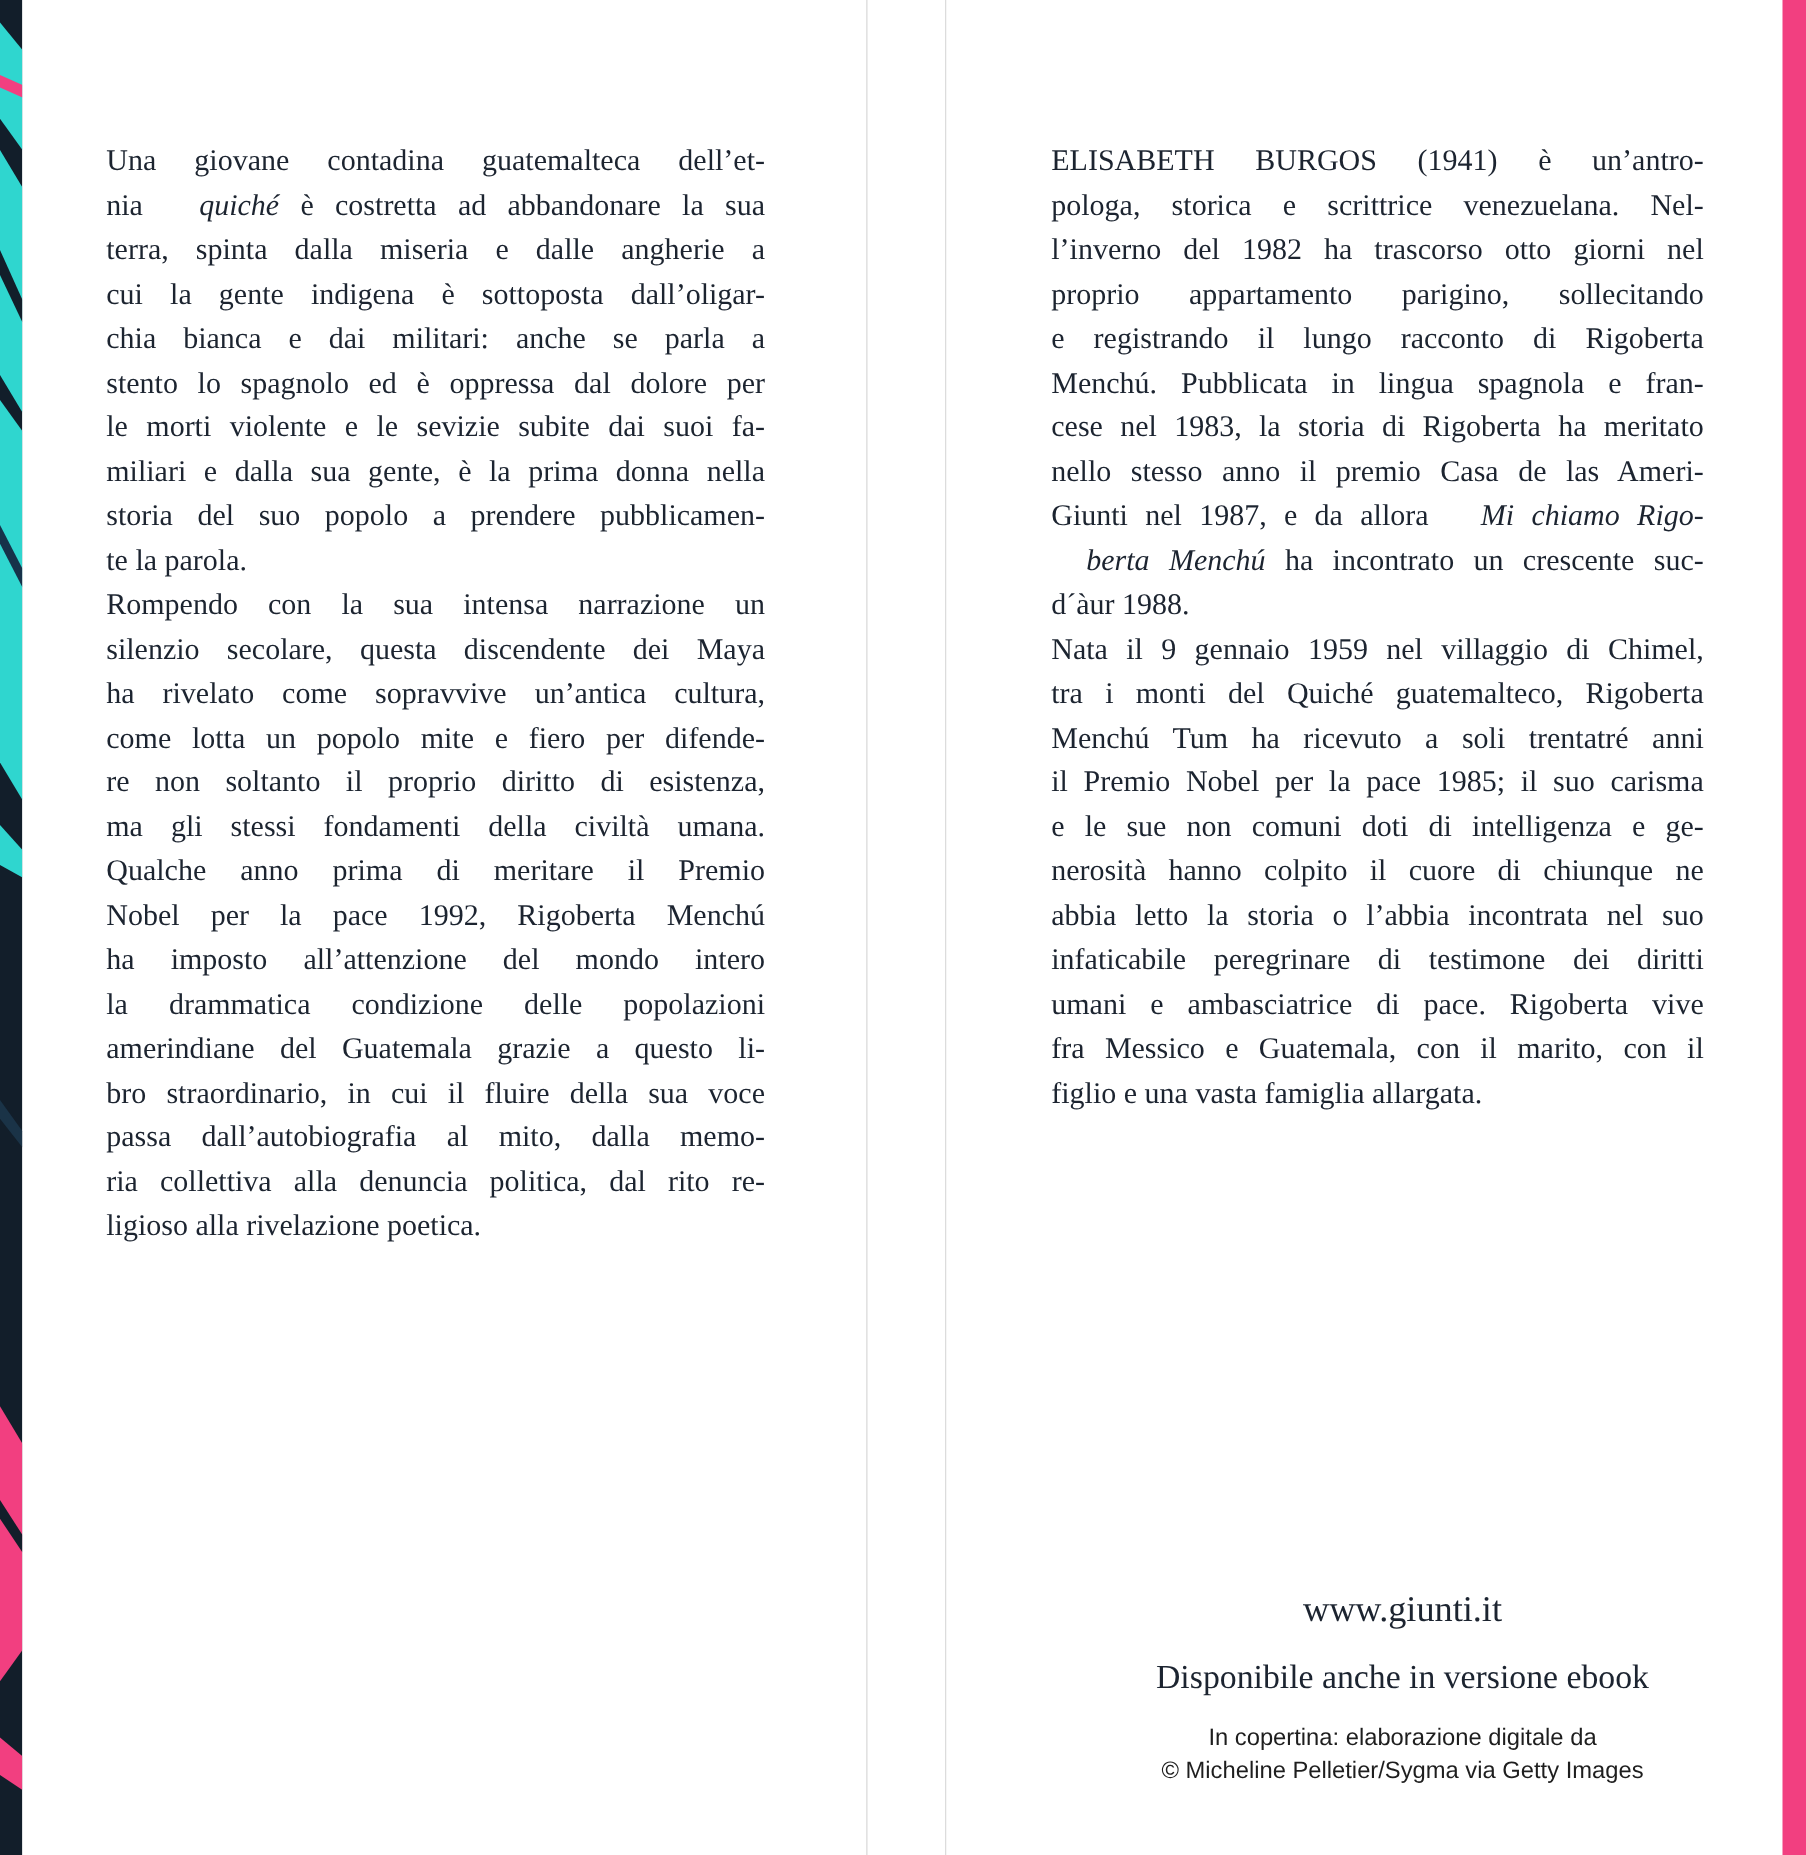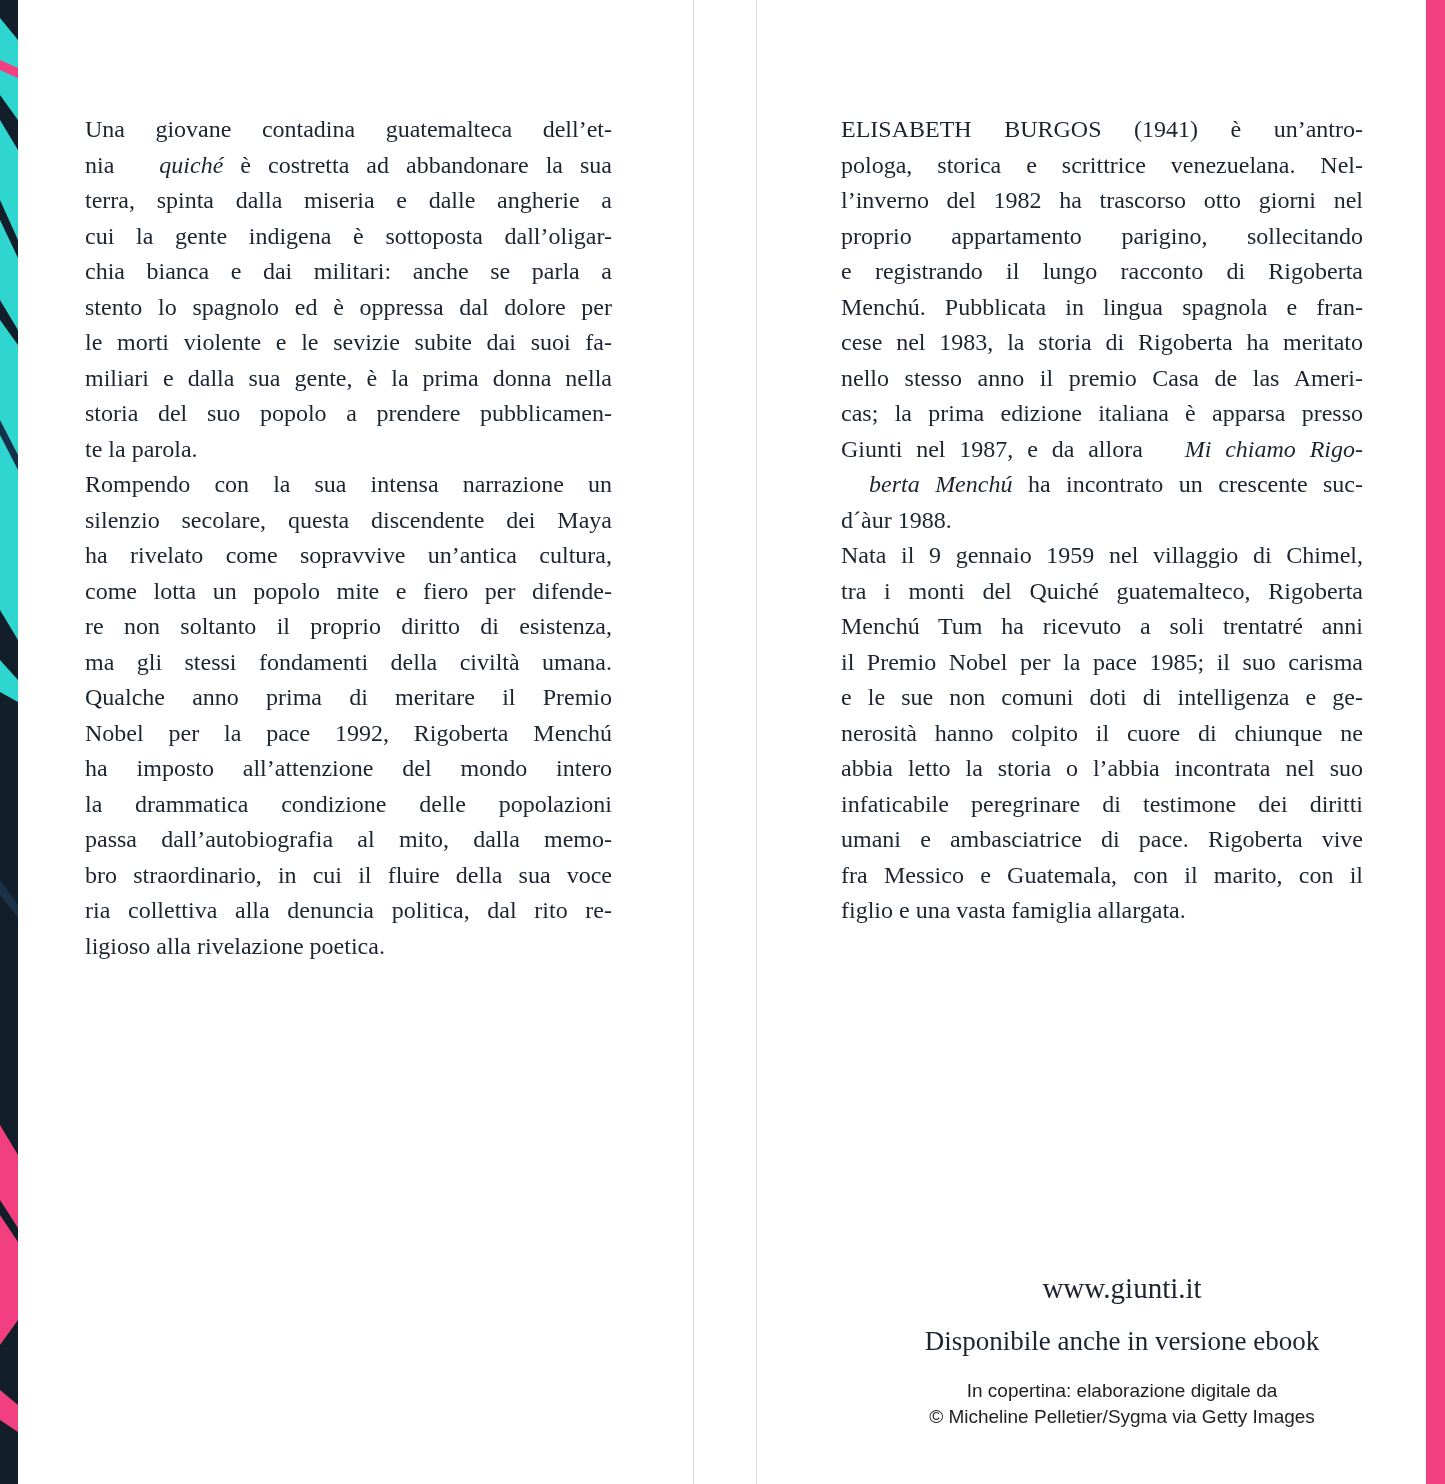--- a/index.html
+++ b/index.html
@@ -79,42 +79,42 @@
           <div class="line">Rompendo con la sua intensa narrazione un</div>
           <div class="line">silenzio secolare, questa discendente dei Maya</div>
           <div class="line">ha rivelato come sopravvive un’antica cultura,</div>
           <div class="line">come lotta un popolo mite e fiero per difende-</div>
           <div class="line">re non soltanto il proprio diritto di esistenza,</div>
           <div class="line">ma gli stessi fondamenti della civiltà umana.</div>
           <div class="line">Qualche anno prima di meritare il Premio</div>
           <div class="line">Nobel per la pace 1992, Rigoberta Menchú</div>
           <div class="line">ha imposto all’attenzione del mondo intero</div>
           <div class="line">la drammatica condizione delle popolazioni</div>
+          <div class="line">amerindiane del Guatemala grazie a questo li-</div>
+          <div class="line">bro straordinario, in cui il fluire della sua voce</div>
           <div class="line">passa dall’autobiografia al mito, dalla memo-</div>
-          <div class="line">bro straordinario, in cui il fluire della sua voce</div>
           <div class="line">ria collettiva alla denuncia politica, dal rito re-</div>
           <div class="line last">ligioso alla rivelazione poetica.</div>
         </div>
     </div>
   </div>
 
   <div class="flap-gap"></div>
 
   <div class="flap flap-right">
     <div class="text-block">
       <div class="para">
           <div class="line">ELISABETH BURGOS (1941) è un’antro-</div>
           <div class="line">pologa, storica e scrittrice venezuelana. Nel-</div>
           <div class="line">l’inverno del 1982 ha trascorso otto giorni nel</div>
           <div class="line">proprio appartamento parigino, sollecitando</div>
           <div class="line">e registrando il lungo racconto di Rigoberta</div>
           <div class="line">Menchú. Pubblicata in lingua spagnola e fran-</div>
           <div class="line">cese nel 1983, la storia di Rigoberta ha meritato</div>
           <div class="line">nello stesso anno il premio Casa de las Ameri-</div>
-          <div class="line">cas; la prima edizione italiana è apparsa presso</div>
           <div class="line">Giunti nel 1987, e da allora <i>Mi chiamo Rigo-</i></div>
           <div class="line"><i>berta Menchú</i> ha incontrato un crescente suc-</div>
           <div class="line last">d´àur 1988.</div>
         </div>
       <div class="para">
           <div class="line">Nata il 9 gennaio 1959 nel villaggio di Chimel,</div>
           <div class="line">tra i monti del Quiché guatemalteco, Rigoberta</div>
           <div class="line">Menchú Tum ha ricevuto a soli trentatré anni</div>
           <div class="line">il Premio Nobel per la pace 1985; il suo carisma</div>
           <div class="line">e le sue non comuni doti di intelligenza e ge-</div>

